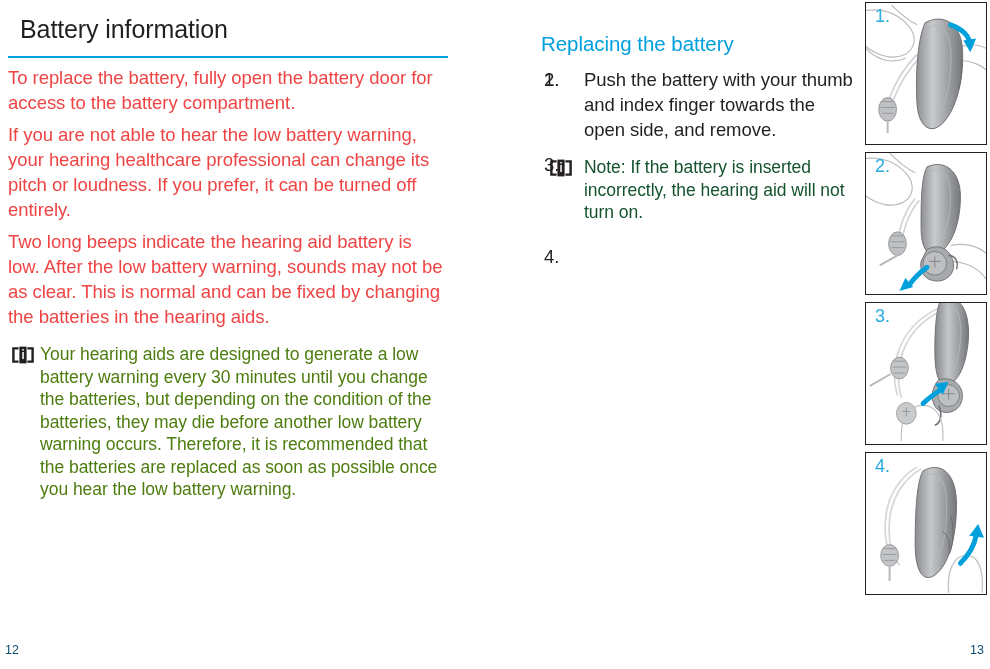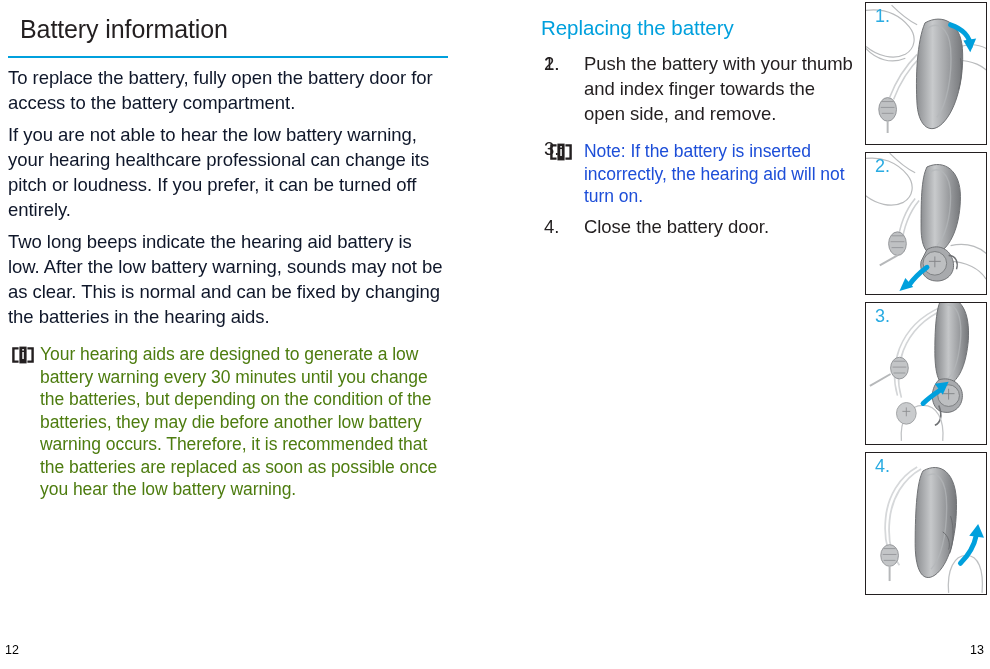--- a/index.html
+++ b/index.html
@@ -52,21 +52,21 @@
     width: 440px;
     height: 2px;
     background: #00a0dd;
     margin: 3px 0 0 0;
   }
 
   p.body-text {
     font-size: 18.5px;
     line-height: 25px;
     margin: 7px 0 0 0;
-    color: #0f172a;
+    color: #ef4444;
     letter-spacing: -0.05px;
   }
 
   h2.sub-head {
     font-size: 20.5px;
     font-weight: normal;
     line-height: 26px;
     margin: 13px 0 0 0;
     color: #00a0dd;
     letter-spacing: -0.05px;
@@ -91,21 +91,21 @@
   }
 
   
   .col-right-body {
     position: absolute;
     left: 46px;
     top: 0px;
     width: 320px;
   }
   .col-right-body h2.sub-head {
-    margin-top: 0;
+    margin-top: 16px;
     padding-top: 15px;
   }
 
   ol.steps {
     margin: 3px 0 0 0;
     padding: 0;
     list-style: none;
   }
   ol.steps > li {
     position: relative;
@@ -119,25 +119,25 @@
     position: absolute;
     left: 3px;
     top: 0;
     width: 28px;
     text-align: left;
     font-size: 18.5px;
     color: #231f20;
   }
   ol.steps > li.note-item {
     padding-left: 43px;
-    color: #1d4ed8;
+    color: #14532d;
     font-size: 17.5px;
     line-height: 22.5px;
     margin-top: 14px;
-    margin-bottom: 6px;
+    margin-bottom: 20px;
   }
   ol.steps > li.note-item .ifu-icon {
     position: absolute;
     left: 8px;
     top: 3px;
     width: 24px;
     height: 18px;
   }
 
   
@@ -172,21 +172,21 @@
     top: 0;
     width: 100%;
     height: 100%;
   }
 
   
   .folio {
     position: absolute;
     bottom: 12px;
     font-size: 12.5px;
-    color: #000000;
+    color: #0c4a6e;
   }
   .folio-left { left: 5px; }
   .folio-right { right: 6px; }
 </style>
 </head>
 <body>
 
 <div class="page-left">
 
   <div class="col-left-body">
@@ -248,21 +248,20 @@
             <rect x="8.4" y="0.6" width="7.2" height="16.8" fill="#231f20"></rect>
             <rect x="11.3" y="3.0" width="1.5" height="1.6" fill="#ffffff"></rect>
             <rect x="11.3" y="6.0" width="1.5" height="7.0" fill="#ffffff"></rect>
           </svg>
         </span>
         <span>Note: If the battery is inserted incorrectly, the hearing aid will not turn on.</span>
       </li>
 
       <li>
         <span class="num">4.</span>
-        <span>Close the battery door.</span>
       </li>
 
     </ol>
   </div>
 
   <div class="figures">
 
     <div class="fig-panel">
       <span class="fig-num">1.</span>
       <svg viewBox="0 0 122 143" xmlns="http://www.w3.org/2000/svg">

